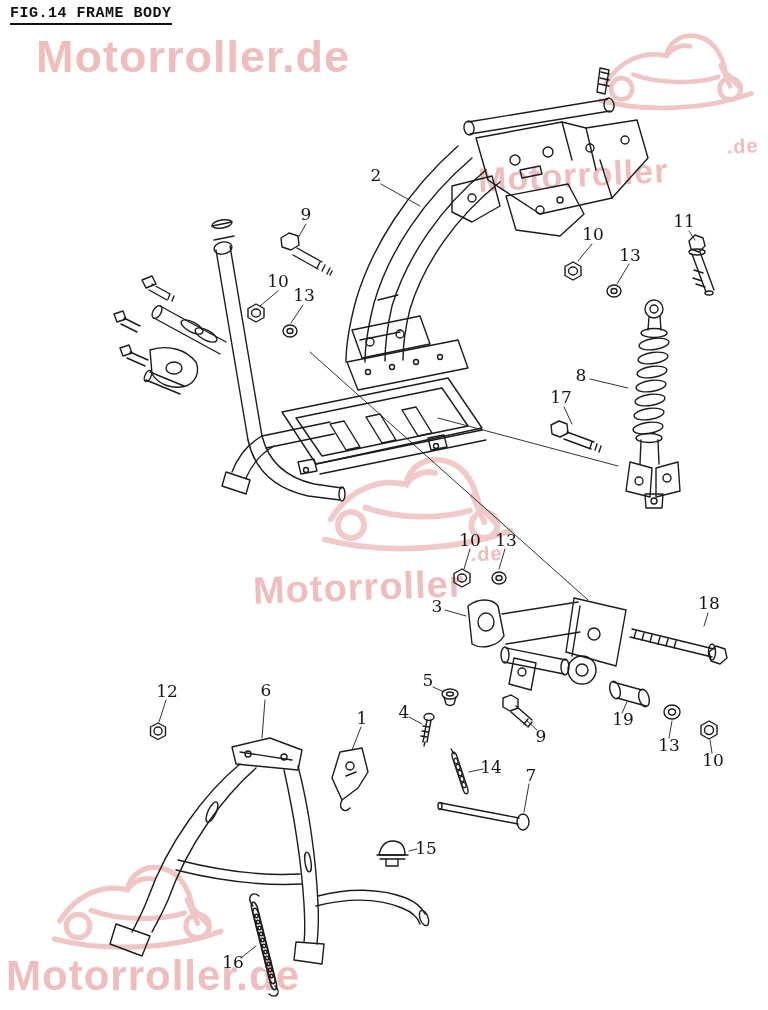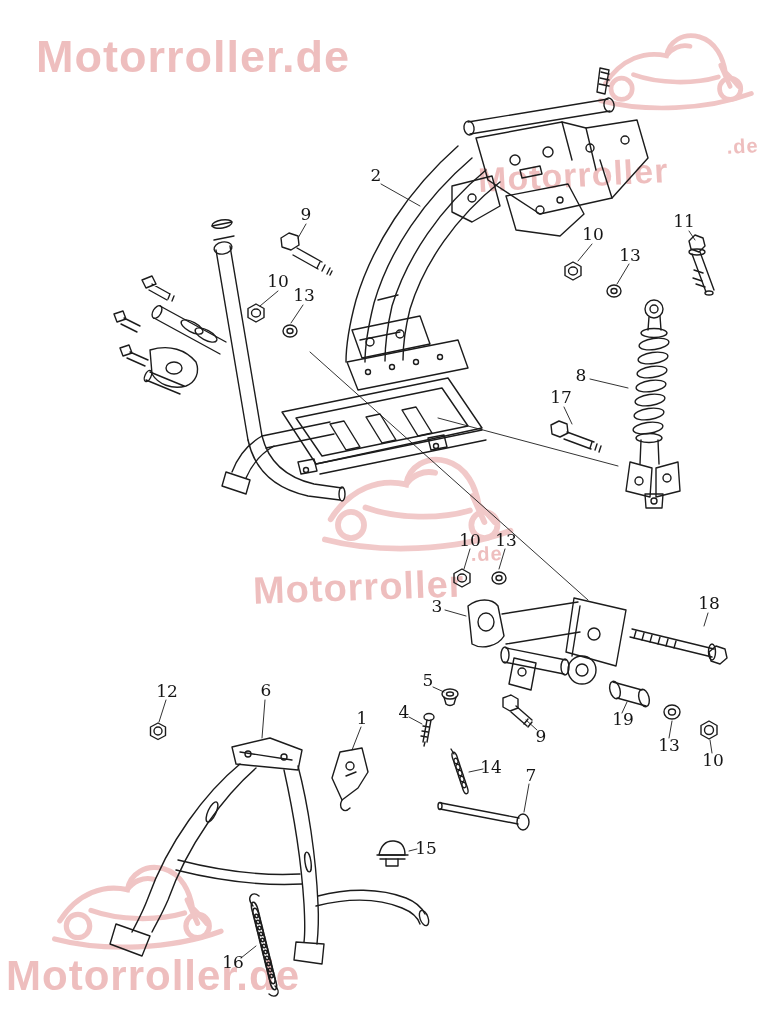--- a/index.html
+++ b/index.html
@@ -28,20 +28,21 @@
   }
   .wm-text-sm{font-size:20px;}
   .line-art{stroke:#1c1c1c;fill:none;stroke-width:1.4;stroke-linecap:round;stroke-linejoin:round;}
   .thin{stroke-width:.9;}
 </style>
 </head>
 <body>
 
 <div class="page">
 
+  <div class="fig-title">FIG.14 FRAME BODY</div>
 
   <svg class="diagram" width="768" height="1010" viewBox="0 0 768 1010">
 
     <defs>
       <symbol id="scooter-mark" viewBox="0 0 140 80">
         <g fill="none" stroke-width="4" stroke-linecap="round">
           <circle cx="20" cy="60" r="9"></circle>
           <circle cx="112" cy="60" r="9"></circle>
           <path d="M6,56 C20,34 40,28 58,32 C60,20 72,12 86,16 C100,20 106,34 108,46 C112,50 116,54 119,58"></path>
           <path d="M58,32 C62,26 70,22 78,24"></path>

